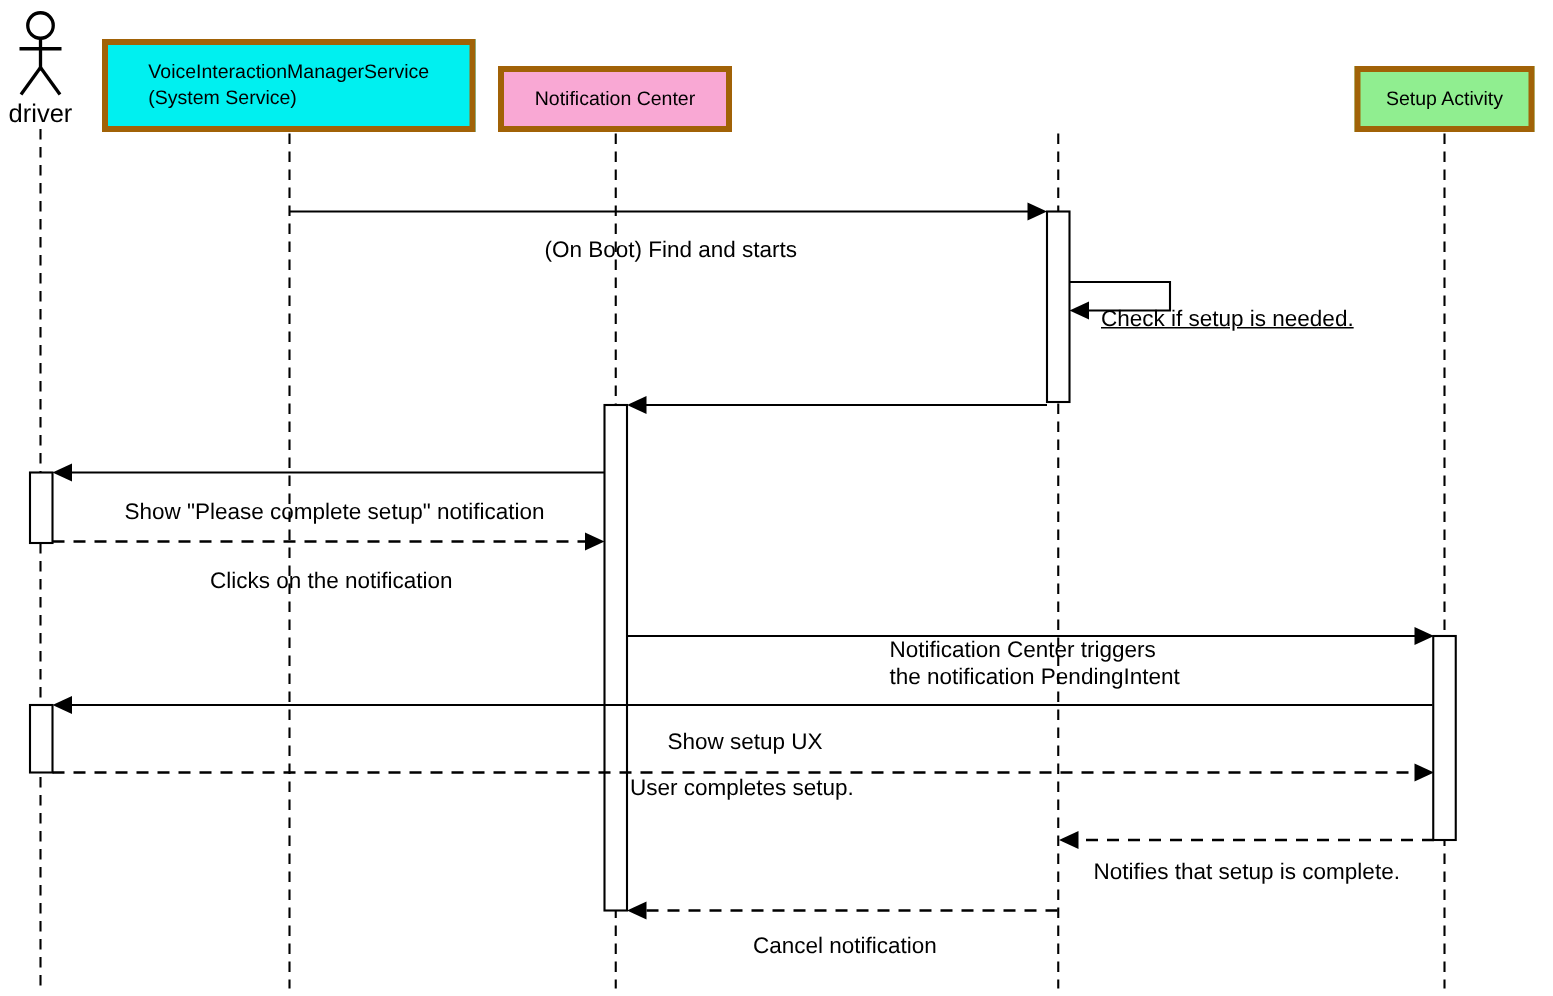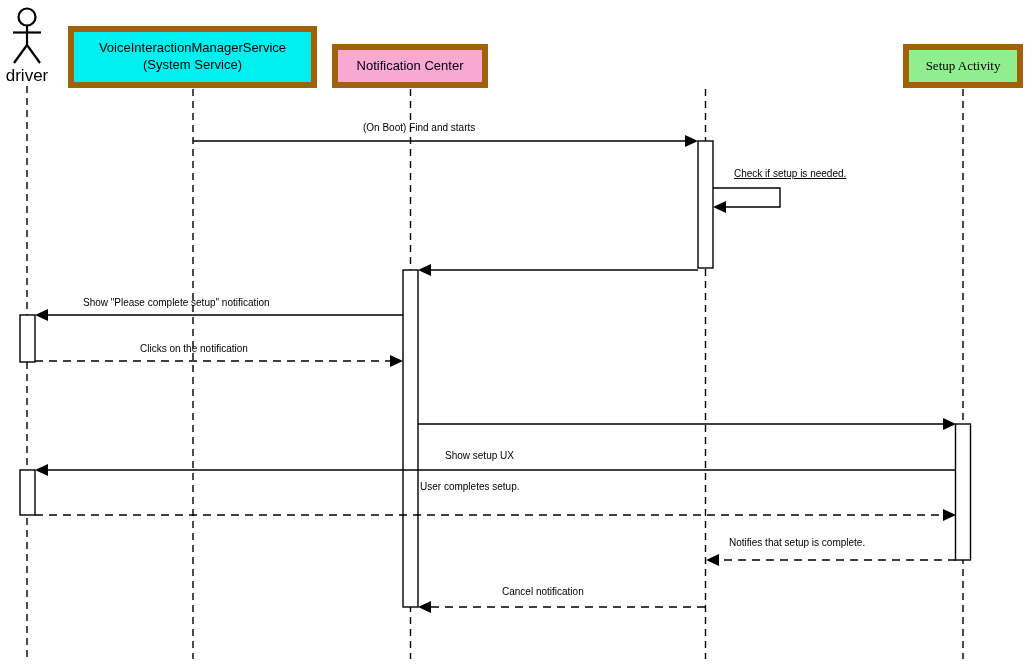--- a/index.html
+++ b/index.html
@@ -2,26 +2,26 @@
 <html><head>
 <meta charset="utf-8">
 <style>
   html,body { margin:0; padding:0; background:#ffffff; }
   .canvas {
     position:relative; width:1035px; height:664px; background:#ffffff;
     font-family:"Liberation Sans", sans-serif; color:#000; overflow:hidden;
   }
   .layer-svg { position:absolute; left:0; top:0; width:1035px; height:664px; }
   .pbox {
-    position:absolute; box-sizing:border-box; border:6px solid #a16207;
-    display:flex; align-items:center; justify-content:center; text-align:center;
+    position:absolute; box-sizing:border-box; border:4px solid #a16207;
+    display:flex; align-items:center; justify-content:center; 
     font-size:13px; line-height:1.3; white-space:pre-line;
   }
   .msg {
-    position:absolute; font-size:10px; line-height:1.18; white-space:pre;
+    position:absolute; font-size:15px; line-height:1.18; white-space:pre;margin-top:36px;
   }
   .actor-label { position:absolute; font-size:17px; text-align:center; }
 </style>
 </head>
 <body>
 
 <div class="canvas">
 
   <svg class="layer-svg" viewBox="0 0 1035 664">
 
@@ -94,24 +94,26 @@
       <line x1="705" y1="607" x2="429" y2="607" stroke="#000" stroke-width="1.6" stroke-dasharray="8,6"></line>
       <polygon points="418,607 431,601 431,613" fill="#000"></polygon>
     </g>
   </svg>
 
   <div class="actor-label" style="left:0; top:66; top:66px; width:54px;">driver</div>
 
   <div class="pbox" style="left: 68px; top: 26px; width: 249px; height: 62px; background: rgb(0, 240, 240);">VoiceInteractionManagerService
 (System Service)</div>
   <div class="pbox" style="left: 332px; top: 44px; width: 156px; height: 44px; background: #f9a8d4;">Notification Center</div>
-  <div class="pbox" style="left: 903px; top: 44px; width: 120px; height: 44px; background: rgb(144, 238, 144); font-family: Liberation Serif, serif;">Setup Activity</div>
+  <div class="pbox" style="left: 903px; top: 44px; width: 120px; height: 44px; background: rgb(144, 238, 144);">Setup Activity</div>
 
   <div class="msg" style="left:363px; top:122px;">(On Boot) Find and starts</div>
   <div class="msg" style="left:734px; top:168px;text-decoration:underline;">Check if setup is needed.</div>
   <div class="msg" style="left:83px;  top:297px;">Show "Please complete setup" notification</div>
   <div class="msg" style="left:140px; top:343px;">Clicks on the notification</div>
+  <div class="msg" style="left:593px; top:389px;">Notification Center triggers
+the notification PendingIntent</div>
   <div class="msg" style="left:445px; top:450px;">Show setup UX</div>
   <div class="msg" style="left:420px; top:481px;">User completes setup.</div>
   <div class="msg" style="left:729px; top:537px;">Notifies that setup is complete.</div>
   <div class="msg" style="left:502px; top:586px;">Cancel notification</div>
 
 </div>
 
 </body></html>

